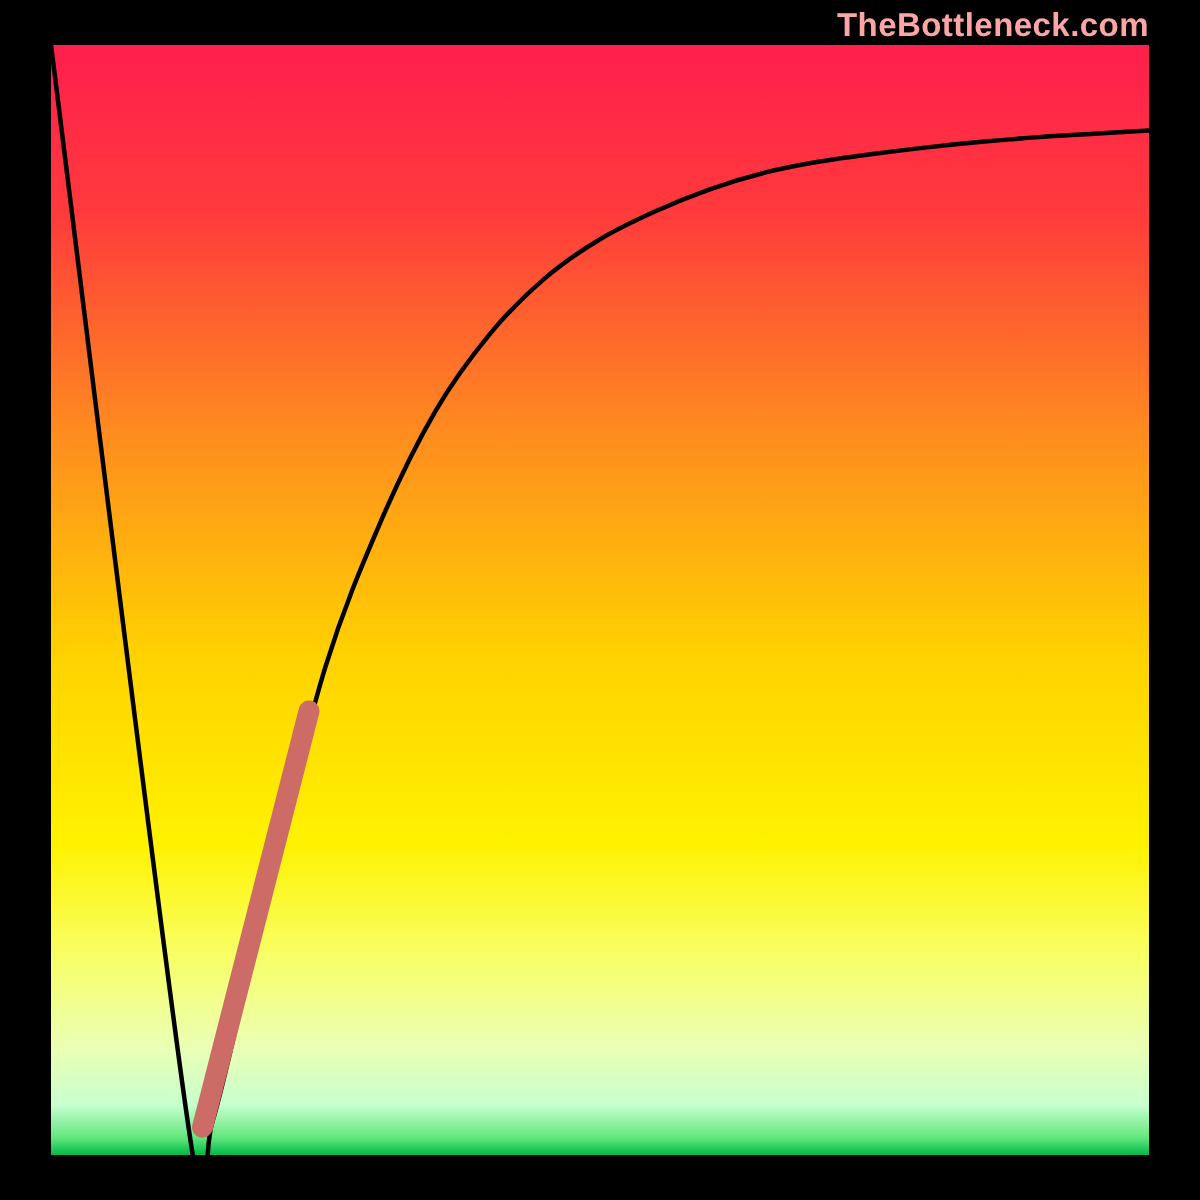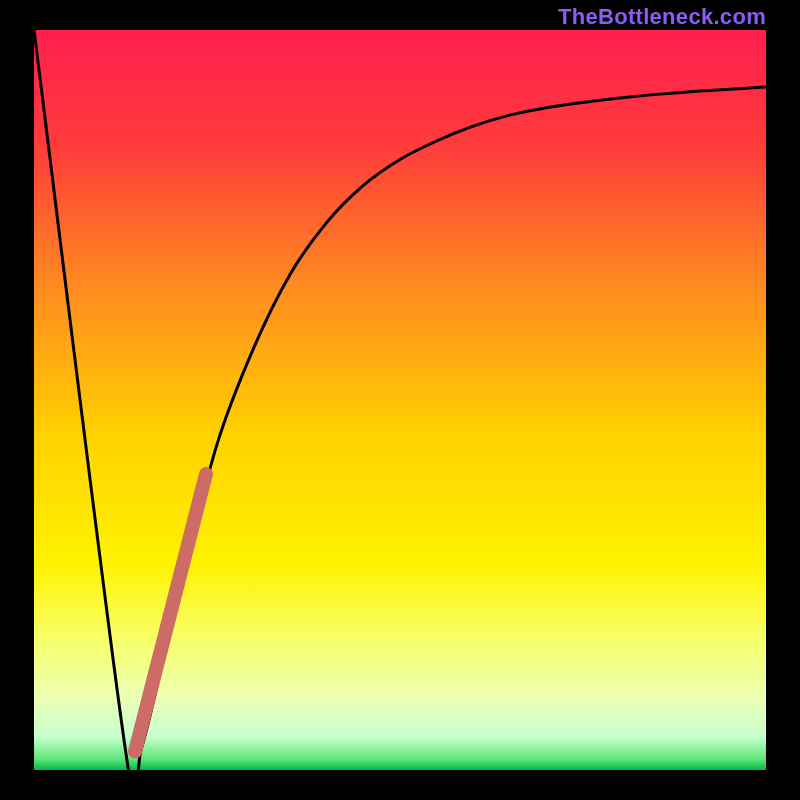--- a/index.html
+++ b/index.html
@@ -35,21 +35,21 @@
     font-weight: 600;
     letter-spacing: 0.3px;
   }
   svg { display: block; }
 </style>
 </head>
 <body>
 
 <div class="frame">
 
-  <div class="watermark" style="color: #8b5cf6;">TheBottleneck.com</div>
+  <div class="watermark" style="color: #fca5a5;">TheBottleneck.com</div>
 
   <div class="plot">
     <svg id="svg" width="732" height="740" viewBox="0 0 732 740">
       <defs>
         <linearGradient id="bg" x1="0" y1="0" x2="0" y2="1">
             <stop offset="0%" stop-color="#ff1f4e"></stop>
             <stop offset="15%" stop-color="#ff3a3c"></stop>
             <stop offset="35%" stop-color="#ff8c1f"></stop>
             <stop offset="55.00000000000001%" stop-color="#ffd200"></stop>
             <stop offset="72%" stop-color="#fff200"></stop>

